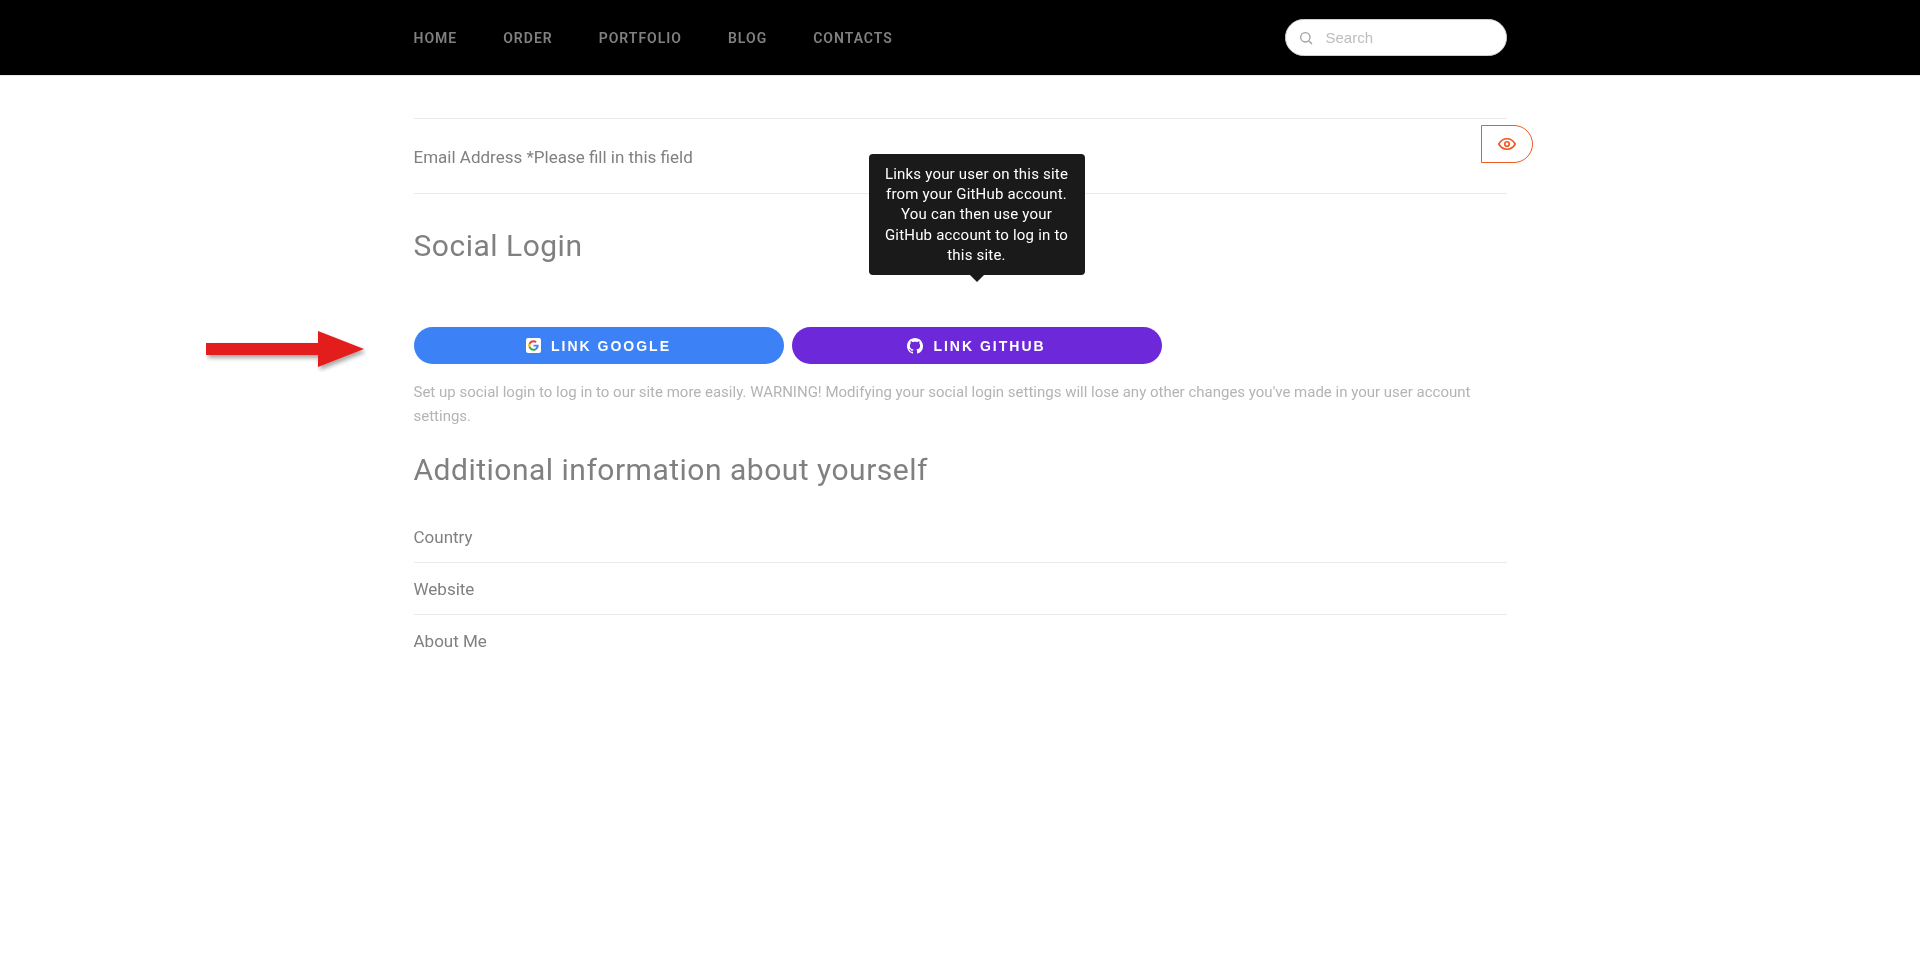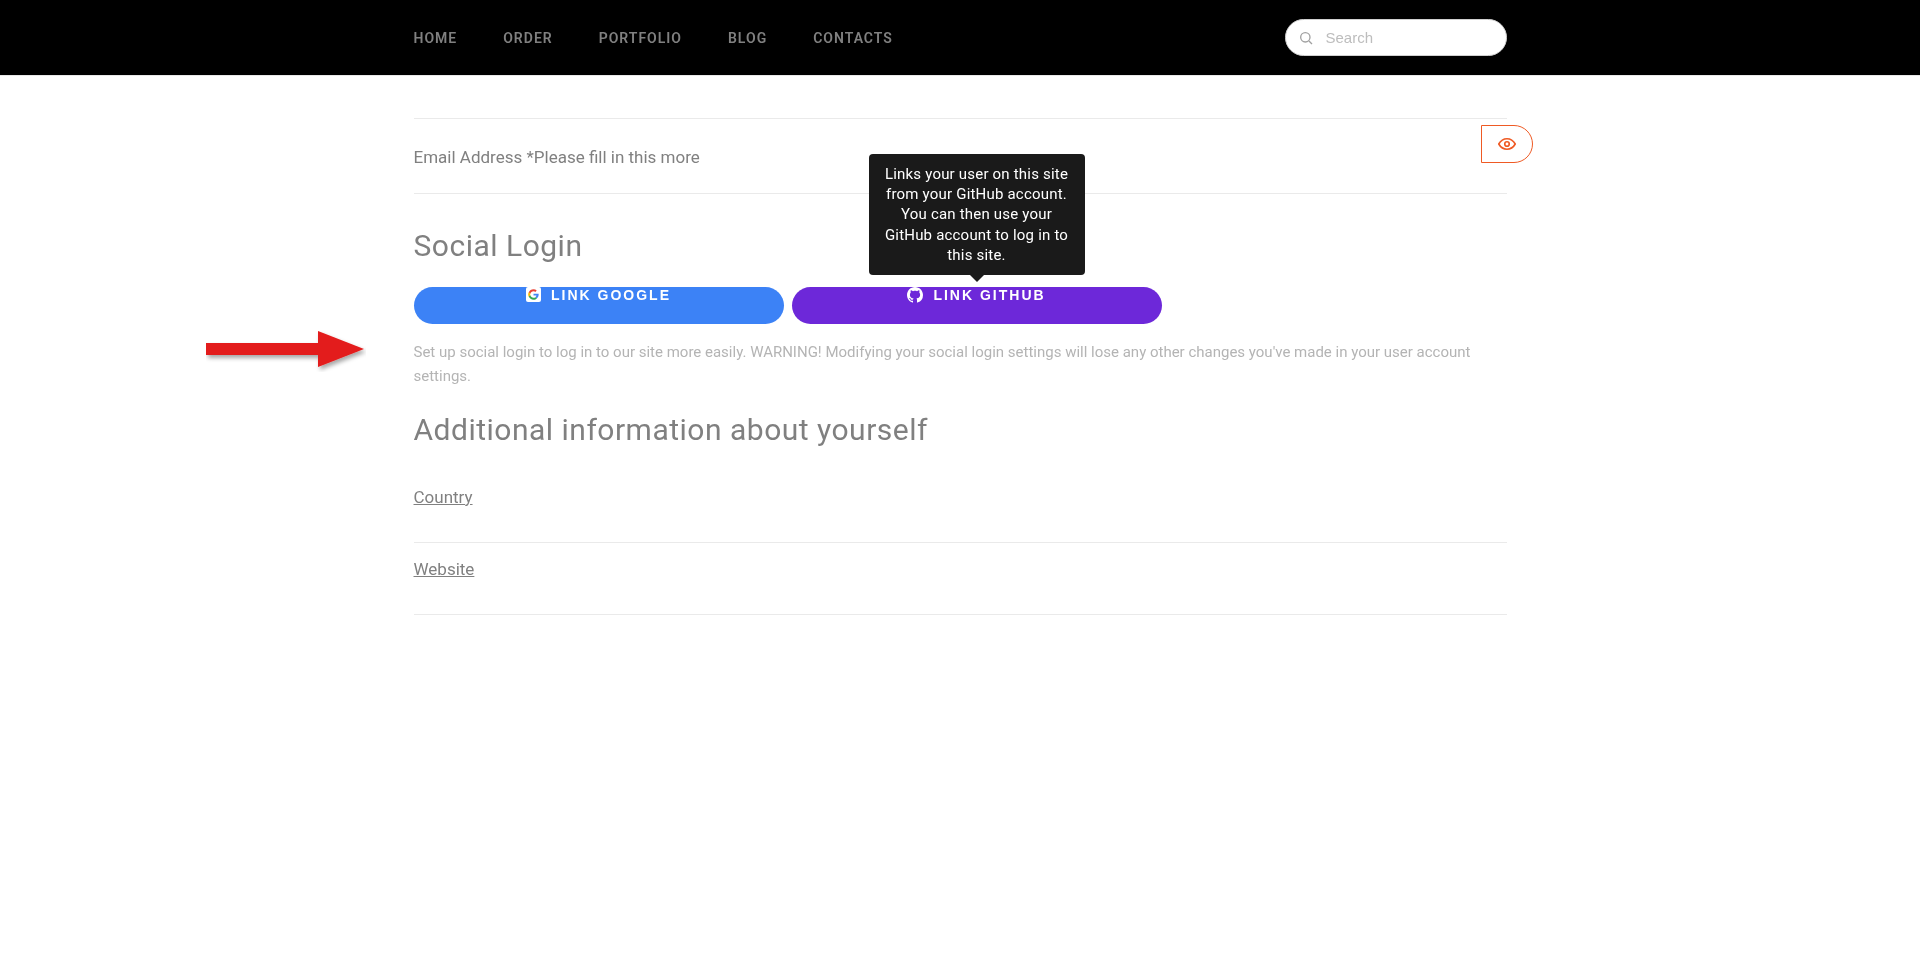--- a/index.html
+++ b/index.html
@@ -161,25 +161,26 @@
     .pill-btn {
       flex: 0 0 auto;
       width: 370px;
       height: 37px;
       border-radius: 19px;
       border: none;
       font-size: 14px;
       font-weight: 700;
       letter-spacing: 2px;
       display: flex;
-      align-items: flex-start;
+      align-items: center;
       justify-content: center;
       gap: 10px;
       cursor: pointer;
       text-transform: uppercase;
+      margin-top: 40px;
     }
 
     .btn-google {
       background: #3c82f6;
       color: #fff;
     }
 
     .btn-github {
       background: #6d28d9;
       color: #fff;
@@ -232,23 +233,22 @@
       border-top-color: #1a1a1a;
     }
 
     .github-btn-wrap {
       position: relative;
     }
 
     
     .info-field {
       padding-top: 16px;
-      padding-bottom: 35px;
+      padding-bottom: 15px;
       border-bottom: 1px solid #eaeaea;
-      text-decoration: underline;
     }
 
     .info-field.last {
       border-bottom: none;
     }
 
     .info-label {
       font-size: 17px;
       color: #808080;
     }
@@ -293,21 +293,21 @@
     <g filter="url(#shadow)">
       <polygon points="0,17 112,17 112,5 158,23 112,41 112,29 0,29" fill="#e31b1b"></polygon>
     </g>
   </svg>
 
   <hr class="hr-light" style="margin-top:42px">
 
   <div class="email-row">
     <div class="field-labels">
       <span class="field-label-part">Email Address *</span>
-      <span class="field-label-part">Please fill in this more</span>
+      <span class="field-label-part">Please fill in this field</span>
     </div>
   </div>
 
   <hr class="hr-light" style="margin-top:26px">
 
   <h2 class="section-title">Social Login</h2>
 
 
   <div class="button-row">
     <button class="pill-btn btn-google">
@@ -338,14 +338,17 @@
   <h2 class="section-title" style="margin-top:24px">Additional information about yourself</h2>
 
   <div class="info-field">
     <div class="info-label">Country</div>
   </div>
 
   <div class="info-field">
     <div class="info-label">Website</div>
   </div>
 
+  <div class="info-field last">
+    <div class="info-label">About Me</div>
+  </div>
 
 </div>
 
 </body></html>

